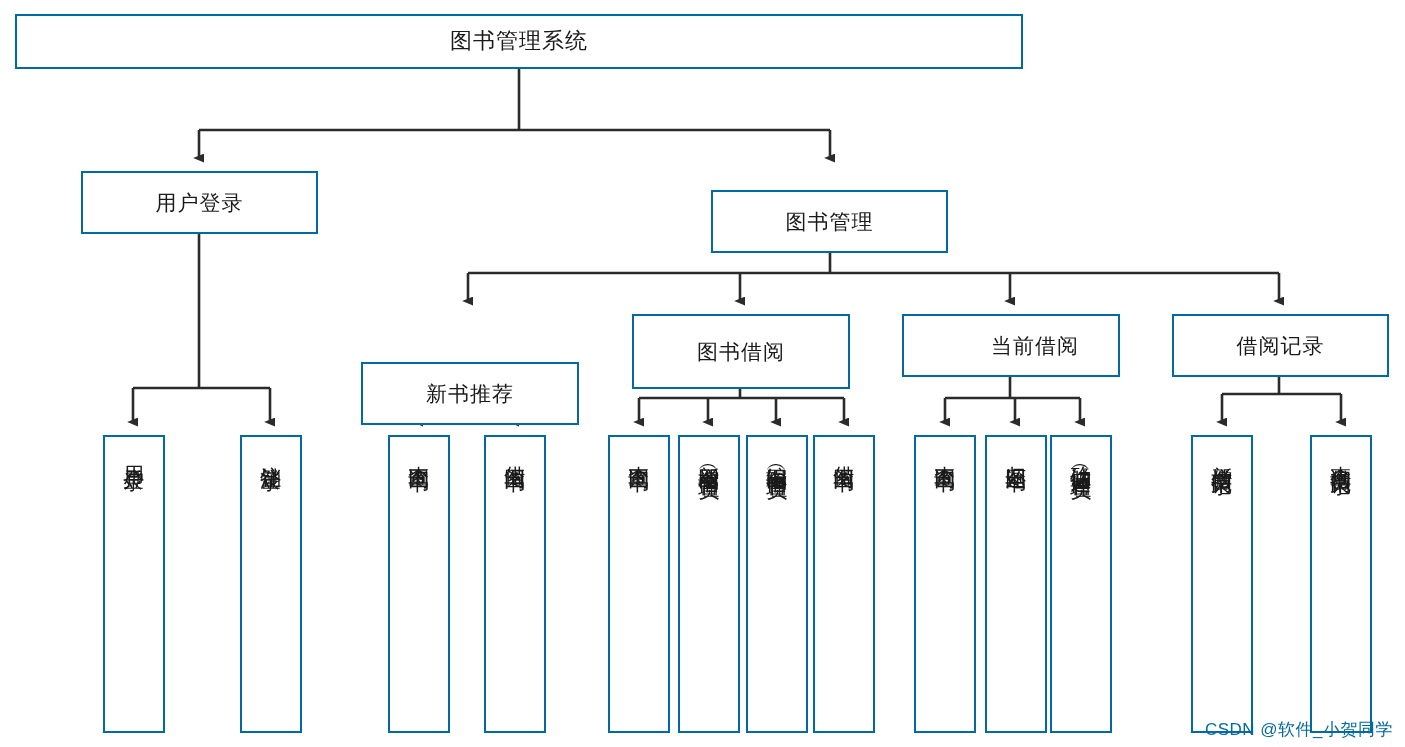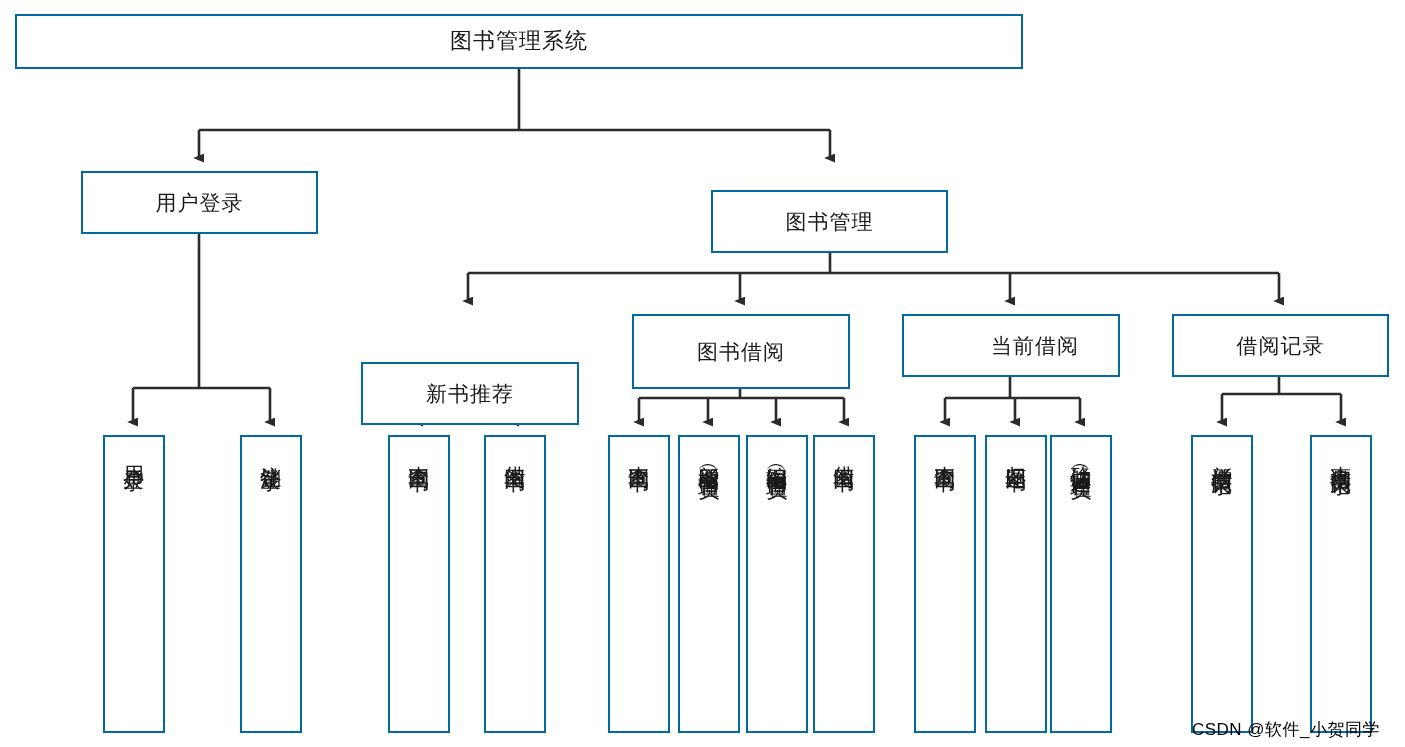--- a/index.html
+++ b/index.html
@@ -50,24 +50,24 @@
     writing-mode: vertical-rl;
     text-orientation: upright;
     font-size: 21px;
     line-height: 1.22;
     letter-spacing: 2px;
     white-space: nowrap;
     color: #1a1a1a;
   }
   .watermark {
     position: absolute;
-    right: 25px;
+    right: 12px;
     bottom: 6px;
     font-size: 17px;
-    color: #000000;
+    color: #0369a1;
     letter-spacing: 0.5px;
     white-space: nowrap;
     pointer-events: none;
   }
 </style>
 </head>
 <body>
 
 <div id="canvas">
 

